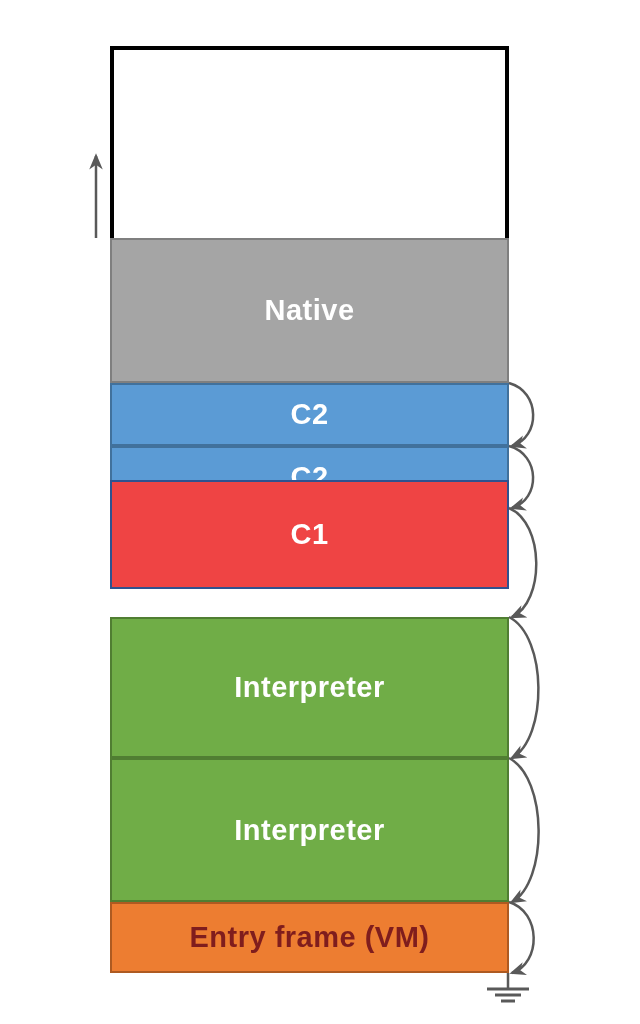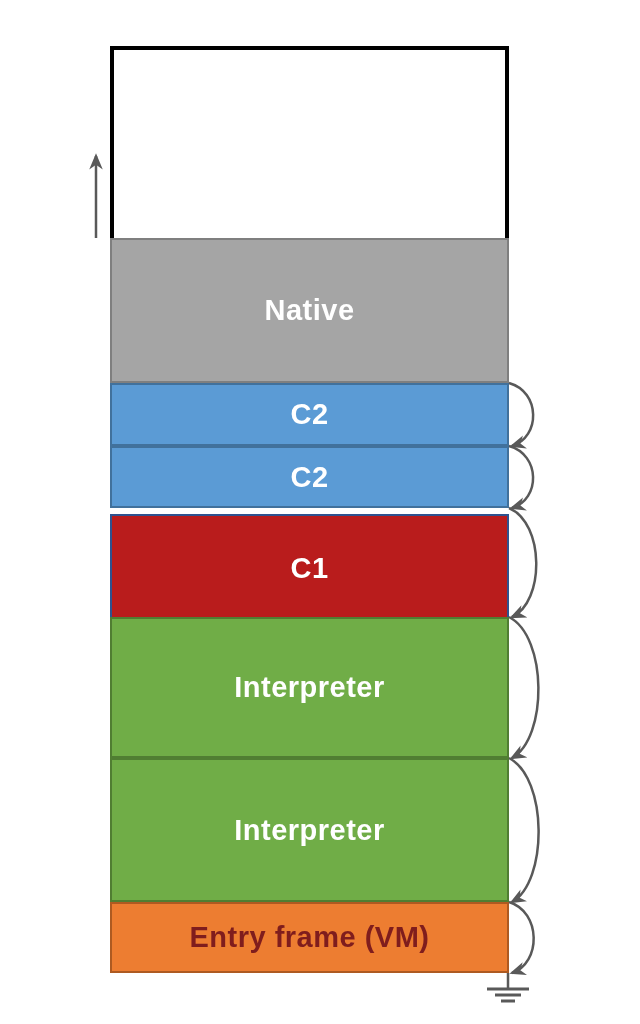--- a/index.html
+++ b/index.html
@@ -57,21 +57,21 @@
   <div id="frames">
       <div class="frame" style="left: 110px; width: 399px; top: 238px; height: 145px; background: rgb(165, 165, 165); border-color: rgb(127, 127, 127); border-width: 2px;">
         <span class="frame-label" style="color: rgb(255, 255, 255);">Native</span>
       </div>
       <div class="frame" style="left: 110px; width: 399px; top: 383px; height: 63px; background: rgb(91, 155, 213); border-color: rgb(65, 113, 156); border-width: 2px;">
         <span class="frame-label" style="color: rgb(255, 255, 255);">C2</span>
       </div>
       <div class="frame" style="left: 110px; width: 399px; top: 446px; height: 62px; background: rgb(91, 155, 213); border-color: rgb(65, 113, 156); border-width: 2px;">
         <span class="frame-label" style="color: rgb(255, 255, 255);">C2</span>
       </div>
-      <div class="frame" style="left: 110px; width: 399px; top: 514px; height: 109px; background: #b91c1c; border-color: rgb(47, 82, 143); border-width: 2px;">
+      <div class="frame" style="left: 110px; width: 399px; top: 480px; height: 109px; background: #ef4444; border-color: rgb(47, 82, 143); border-width: 2px;">
         <span class="frame-label" style="color: rgb(255, 255, 255);">C1</span>
       </div>
       <div class="frame" style="left: 110px; width: 399px; top: 617px; height: 141px; background: rgb(112, 173, 71); border-color: rgb(80, 126, 50); border-width: 2px;">
         <span class="frame-label" style="color: rgb(255, 255, 255);">Interpreter</span>
       </div>
       <div class="frame" style="left: 110px; width: 399px; top: 758px; height: 144px; background: rgb(112, 173, 71); border-color: rgb(80, 126, 50); border-width: 2px;">
         <span class="frame-label" style="color: rgb(255, 255, 255);">Interpreter</span>
       </div>
       <div class="frame" style="left: 110px; width: 399px; top: 902px; height: 71px; background: rgb(237, 125, 49); border-color: rgb(174, 90, 33); border-width: 2px;">
         <span class="frame-label" style="color: #7f1d1d;">Entry frame (VM)</span>

